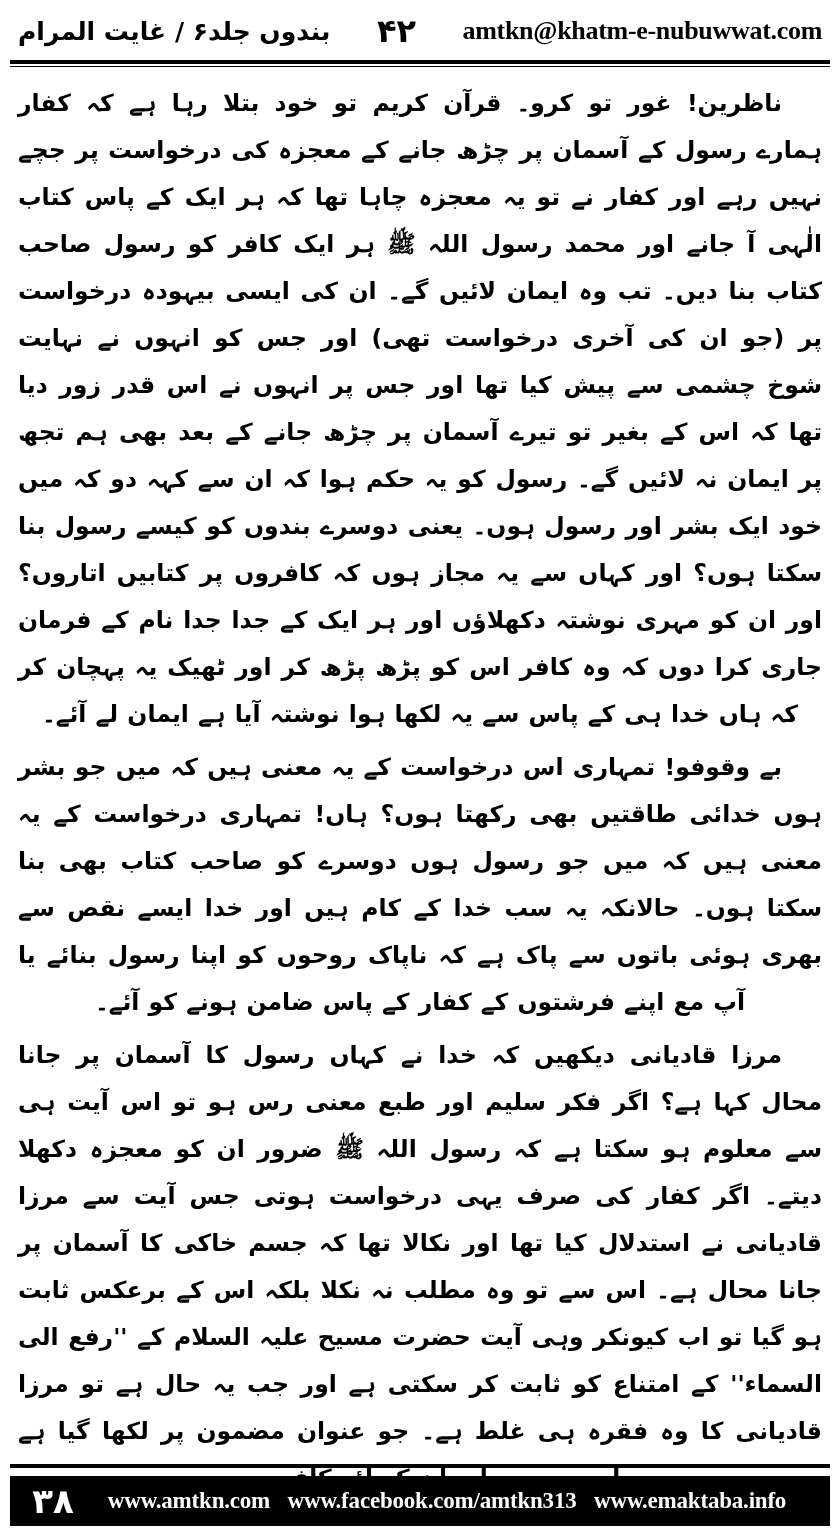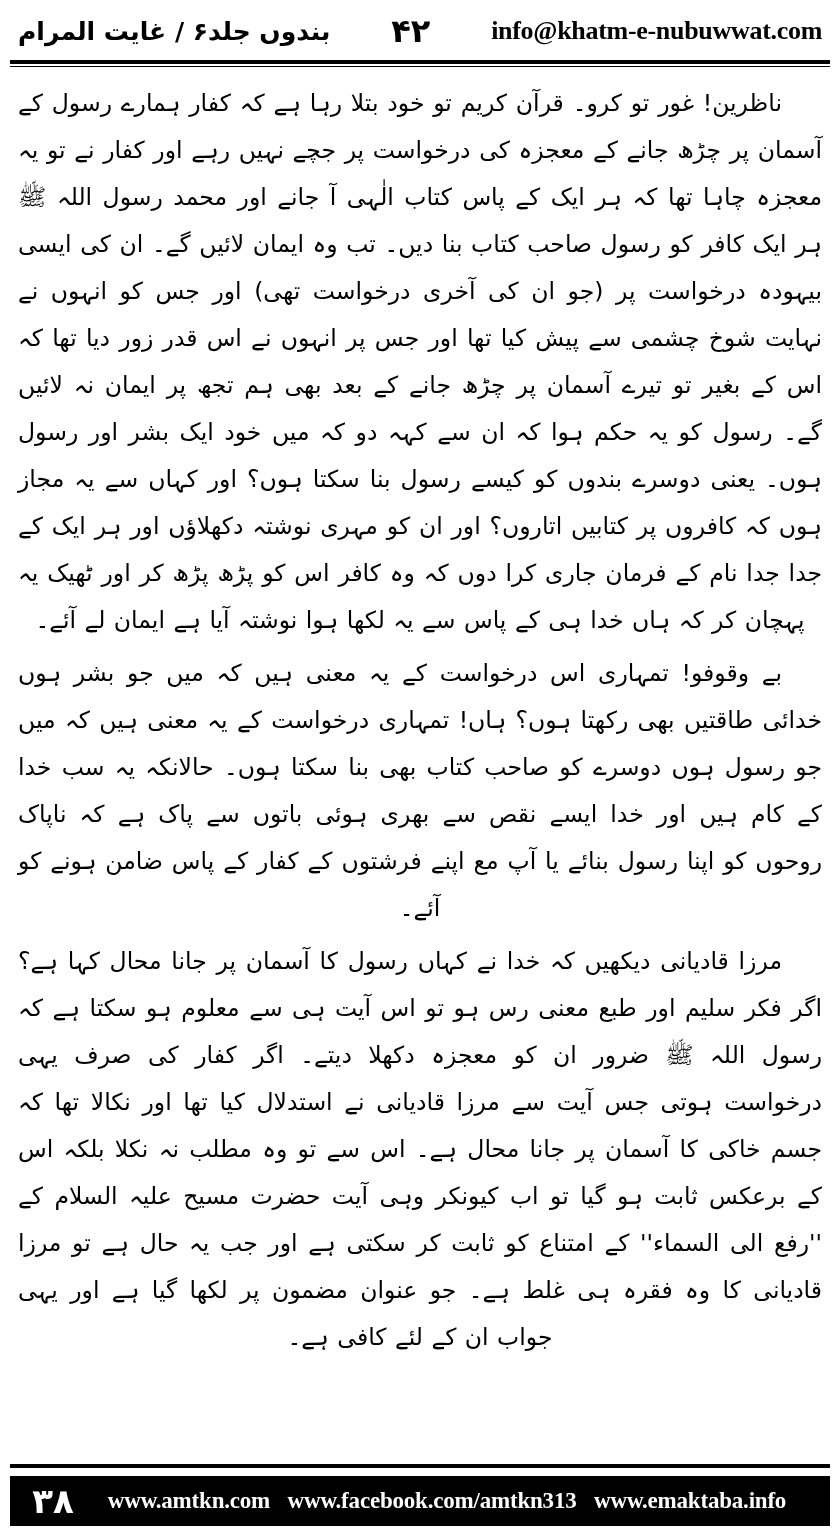--- a/index.html
+++ b/index.html
@@ -83,21 +83,21 @@
     right: 18px;
     bottom: 95px;
     direction: rtl;
     text-align: justify;
     text-align-last: center;
   }
   .para {
     font-family: "DejaVu Sans", sans-serif;
     font-size: 23.5px;
     line-height: 47px;
-    font-weight: 400;
+    font-weight: 700;
     margin: 0 0 6px 0;
     text-align: justify;
     text-justify: inter-word;
     word-spacing: 1px;
   }
   .para.indent {
     text-indent: 40px;
   }
   .para:last-child {
     margin-bottom: 0;
@@ -157,21 +157,21 @@
     white-space: nowrap;
   }
   .footer-links span { margin: 0 6px; }
 </style>
 </head>
 <body>
 
 <div class="page">
 
   <div class="header">
-    <div class="header-email">info@khatm-e-nubuwwat.com</div>
+    <div class="header-email">amtkn@khatm-e-nubuwwat.com</div>
     <div class="header-pageno">۴۲</div>
     <div class="header-title">بندوں جلد۶ / غایت المرام</div>
   </div>
   <div class="header-rule"></div>
   <div class="header-rule2"></div>
 
   <div class="content">
     <p class="para indent">ناظرین! غور تو کرو۔ قرآن کریم تو خود بتلا رہا ہے کہ کفار ہمارے رسول کے آسمان پر چڑھ جانے کے معجزہ کی درخواست پر جچے نہیں رہے اور کفار نے تو یہ معجزہ چاہا تھا کہ ہر ایک کے پاس کتاب الٰہی آ جانے اور محمد رسول اللہ ﷺ ہر ایک کافر کو رسول صاحب کتاب بنا دیں۔ تب وہ ایمان لائیں گے۔ ان کی ایسی بیہودہ درخواست پر (جو ان کی آخری درخواست تھی) اور جس کو انہوں نے نہایت شوخ چشمی سے پیش کیا تھا اور جس پر انہوں نے اس قدر زور دیا تھا کہ اس کے بغیر تو تیرے آسمان پر چڑھ جانے کے بعد بھی ہم تجھ پر ایمان نہ لائیں گے۔ رسول کو یہ حکم ہوا کہ ان سے کہہ دو کہ میں خود ایک بشر اور رسول ہوں۔ یعنی دوسرے بندوں کو کیسے رسول بنا سکتا ہوں؟ اور کہاں سے یہ مجاز ہوں کہ کافروں پر کتابیں اتاروں؟ اور ان کو مہری نوشتہ دکھلاؤں اور ہر ایک کے جدا جدا نام کے فرمان جاری کرا دوں کہ وہ کافر اس کو پڑھ پڑھ کر اور ٹھیک یہ پہچان کر کہ ہاں خدا ہی کے پاس سے یہ لکھا ہوا نوشتہ آیا ہے ایمان لے آئے۔</p>
     <p class="para indent">بے وقوفو! تمہاری اس درخواست کے یہ معنی ہیں کہ میں جو بشر ہوں خدائی طاقتیں بھی رکھتا ہوں؟ ہاں! تمہاری درخواست کے یہ معنی ہیں کہ میں جو رسول ہوں دوسرے کو صاحب کتاب بھی بنا سکتا ہوں۔ حالانکہ یہ سب خدا کے کام ہیں اور خدا ایسے نقص سے بھری ہوئی باتوں سے پاک ہے کہ ناپاک روحوں کو اپنا رسول بنائے یا آپ مع اپنے فرشتوں کے کفار کے پاس ضامن ہونے کو آئے۔</p>
     <p class="para indent">مرزا قادیانی دیکھیں کہ خدا نے کہاں رسول کا آسمان پر جانا محال کہا ہے؟ اگر فکر سلیم اور طبع معنی رس ہو تو اس آیت ہی سے معلوم ہو سکتا ہے کہ رسول اللہ ﷺ ضرور ان کو معجزہ دکھلا دیتے۔ اگر کفار کی صرف یہی درخواست ہوتی جس آیت سے مرزا قادیانی نے استدلال کیا تھا اور نکالا تھا کہ جسم خاکی کا آسمان پر جانا محال ہے۔ اس سے تو وہ مطلب نہ نکلا بلکہ اس کے برعکس ثابت ہو گیا تو اب کیونکر وہی آیت حضرت مسیح علیہ السلام کے ''رفع الی السماء'' کے امتناع کو ثابت کر سکتی ہے اور جب یہ حال ہے تو مرزا قادیانی کا وہ فقرہ ہی غلط ہے۔ جو عنوان مضمون پر لکھا گیا ہے اور یہی جواب ان کے لئے کافی ہے۔</p>

